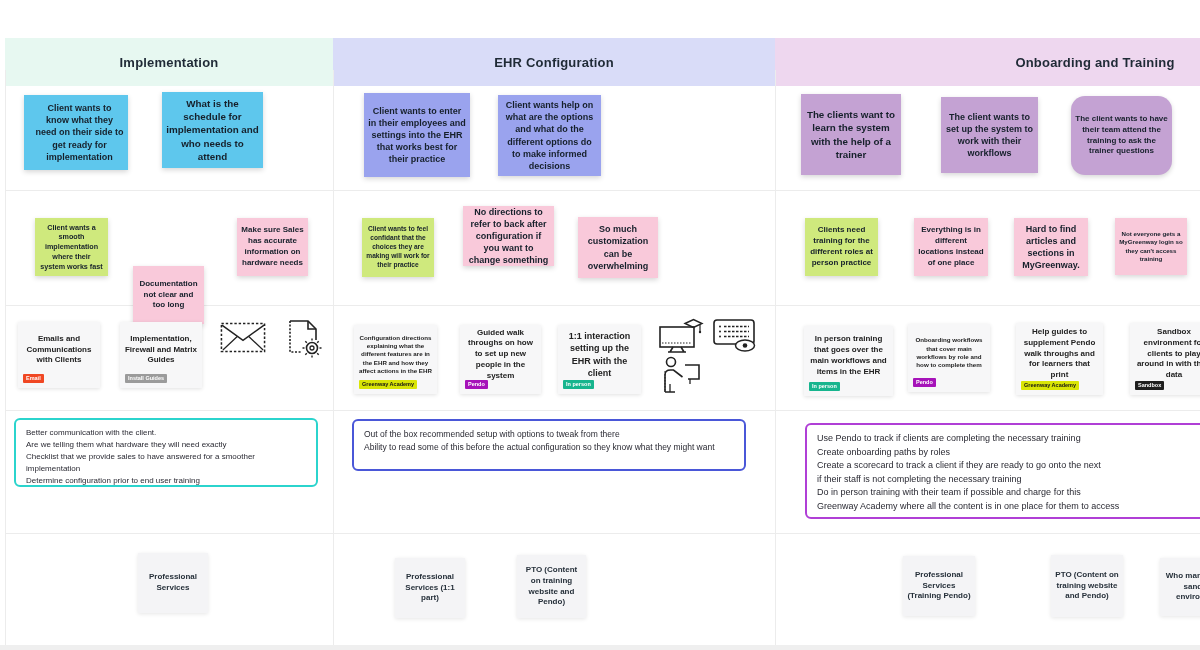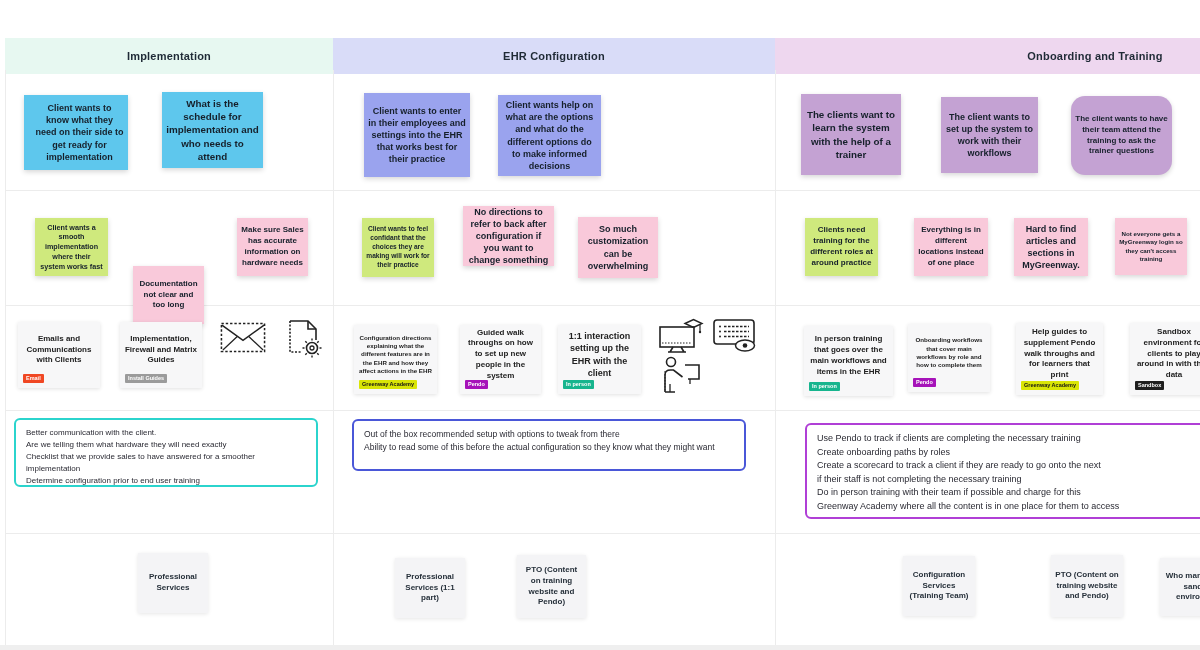--- a/index.html
+++ b/index.html
@@ -1,19 +1,19 @@
 <!DOCTYPE html>
 <html><head>
 <meta charset="utf-8">
 <style>
   html,body{margin:0;padding:0;background:#fff;}
   #canvas{position:relative;width:1200px;height:650px;background:#ffffff;overflow:hidden;
     font-family:"Liberation Sans", sans-serif;}
-  .col-header{position:absolute;top:38px;height:36px;display:flex;align-items:center;justify-content:center;
-    font-weight:700;font-size:11px;color:#1f2a36;letter-spacing:.2px;}
+  .col-header{position:absolute;top:38px;height:48px;display:flex;align-items:center;justify-content:center;
+    font-weight:700;font-size:13px;color:#1f2a36;letter-spacing:.2px;}
   .hline{position:absolute;left:5px;right:0;height:1px;background:#ececec;}
   .vline{position:absolute;top:70px;width:1px;background:#ececec;}
   .bottom-strip{position:absolute;left:0;top:645px;right:0;height:5px;background:#efefef;}
   .sticky{position:absolute;display:flex;align-items:center;justify-content:center;text-align:center;
     font-weight:600;color:#16202b;box-shadow:0 2px 5px rgba(0,0,0,.16);padding:4px;box-sizing:border-box;
     line-height:1.35;}
   .blue{background:#5ec7ed;}
   .peri{background:#9aa3ee;}
   .mauve{background:#c4a2d3;}
   .green{background:#cfe97d;}
@@ -165,21 +165,21 @@
   <div class="idea c2 fs85" style="left:352px;top:419px;width:394px;height:52px;">Out of the box recommended setup with options to tweak from there
 Ability to read some of this before the actual configuration so they know what they might want</div>
 
   <div class="sticky grayn fs8" style="left:395px;top:558px;width:70px;height:60px;">Professional Services (1:1 part)</div>
   <div class="sticky grayn fs8" style="left:517px;top:555px;width:69px;height:63px;">PTO (Content on training website and Pendo)</div>
 
   <div class="sticky mauve fs10" style="left:801px;top:94px;width:100px;height:81px;">The clients want to learn the system with the help of a trainer</div>
   <div class="sticky mauve fs9" style="left:941px;top:97px;width:97px;height:76px;">The client wants to set up the system to work with their workflows</div>
   <div class="sticky mauve fs8" style="left:1071px;top:96px;width:101px;height:79px;border-radius:14px;">The client wants to have their team attend the training to ask the trainer questions</div>
 
-  <div class="sticky green fs8" style="left:805px;top:218px;width:73px;height:58px;">Clients need training for the different roles at around practice</div>
+  <div class="sticky green fs8" style="left:805px;top:218px;width:73px;height:58px;">Clients need training for the different roles at person practice</div>
   <div class="sticky pink fs8" style="left:914px;top:218px;width:74px;height:58px;">Everything is in different locations instead of one place</div>
   <div class="sticky pink fs9" style="left:1014px;top:218px;width:74px;height:58px;">Hard to find articles and sections in MyGreenway.</div>
   <div class="sticky pink fs6" style="left:1115px;top:218px;width:72px;height:57px;">Not everyone gets a MyGreenway login so they can't access training</div>
 
   <div class="sticky white tagged fs8" style="left:804px;top:326px;width:89px;height:70px;">
     <span>In person training that goes over the main workflows and items in the EHR</span>
     <span class="tag t-inperson">In person</span>
   </div>
   <div class="sticky white tagged fs6" style="left:908px;top:324px;width:82px;height:68px;">
     <span>Onboarding workflows that cover main workflows by role and how to complete them</span>
@@ -194,17 +194,17 @@
     <span class="tag t-sandbox">Sandbox</span>
   </div>
 
   <div class="idea c3 fs9" style="left:805px;top:423px;width:560px;height:96px;">Use Pendo to track if clients are completing the necessary training
 Create onboarding paths by roles
 Create a scorecard to track a client if they are ready to go onto the next
 if their staff is not completing the necessary training
 Do in person training with their team if possible and charge for this
 Greenway Academy where all the content is in one place for them to access</div>
 
-  <div class="sticky grayn fs8" style="left:903px;top:556px;width:72px;height:60px;">Configuration Services (Training Team)</div>
+  <div class="sticky grayn fs8" style="left:903px;top:556px;width:72px;height:60px;">Professional Services (Training Pendo)</div>
   <div class="sticky grayn fs8" style="left:1051px;top:555px;width:72px;height:62px;">PTO (Content on training website and Pendo)</div>
   <div class="sticky grayn fs8" style="left:1160px;top:558px;width:80px;height:58px;">Who manages the sandbox environment</div>
 
 </div>
 
 </body></html>

